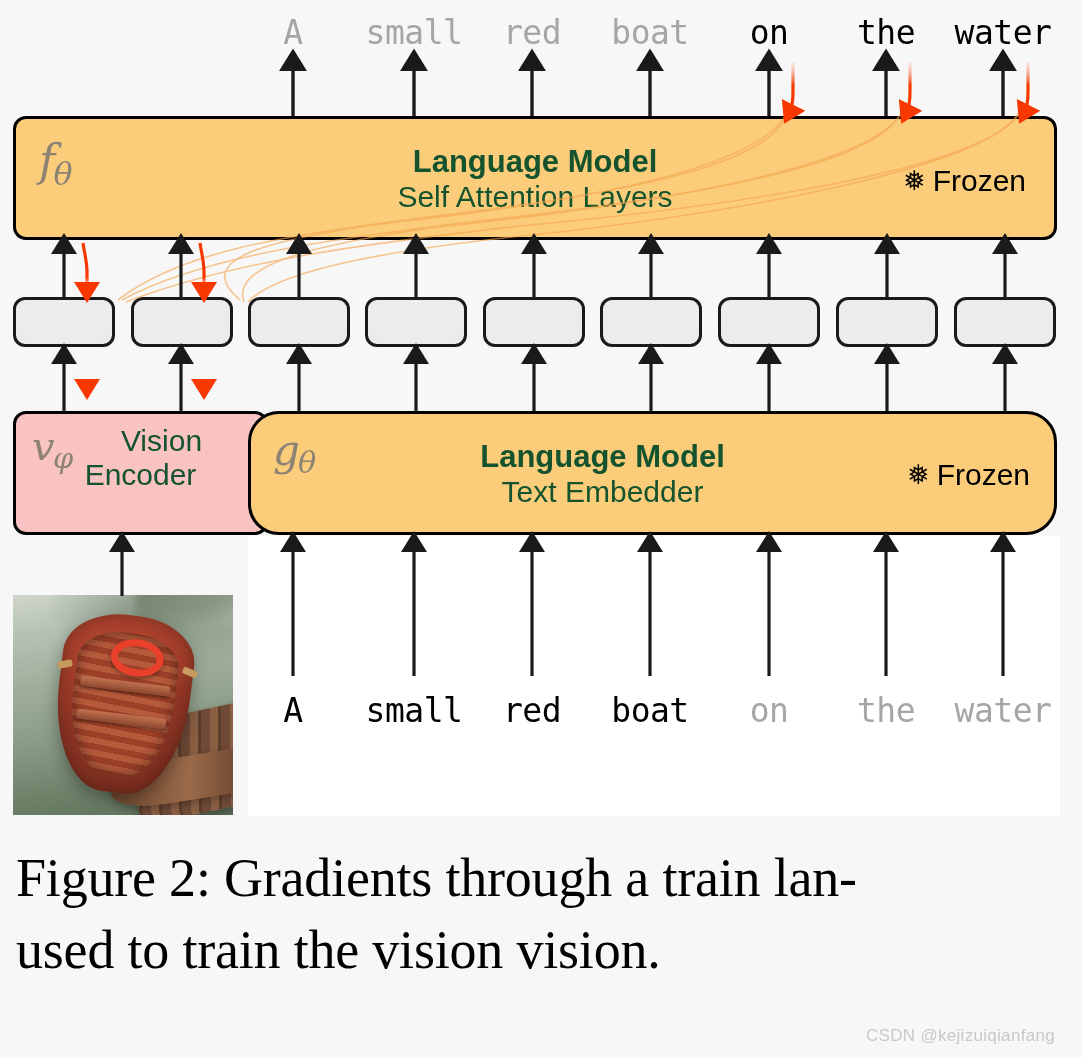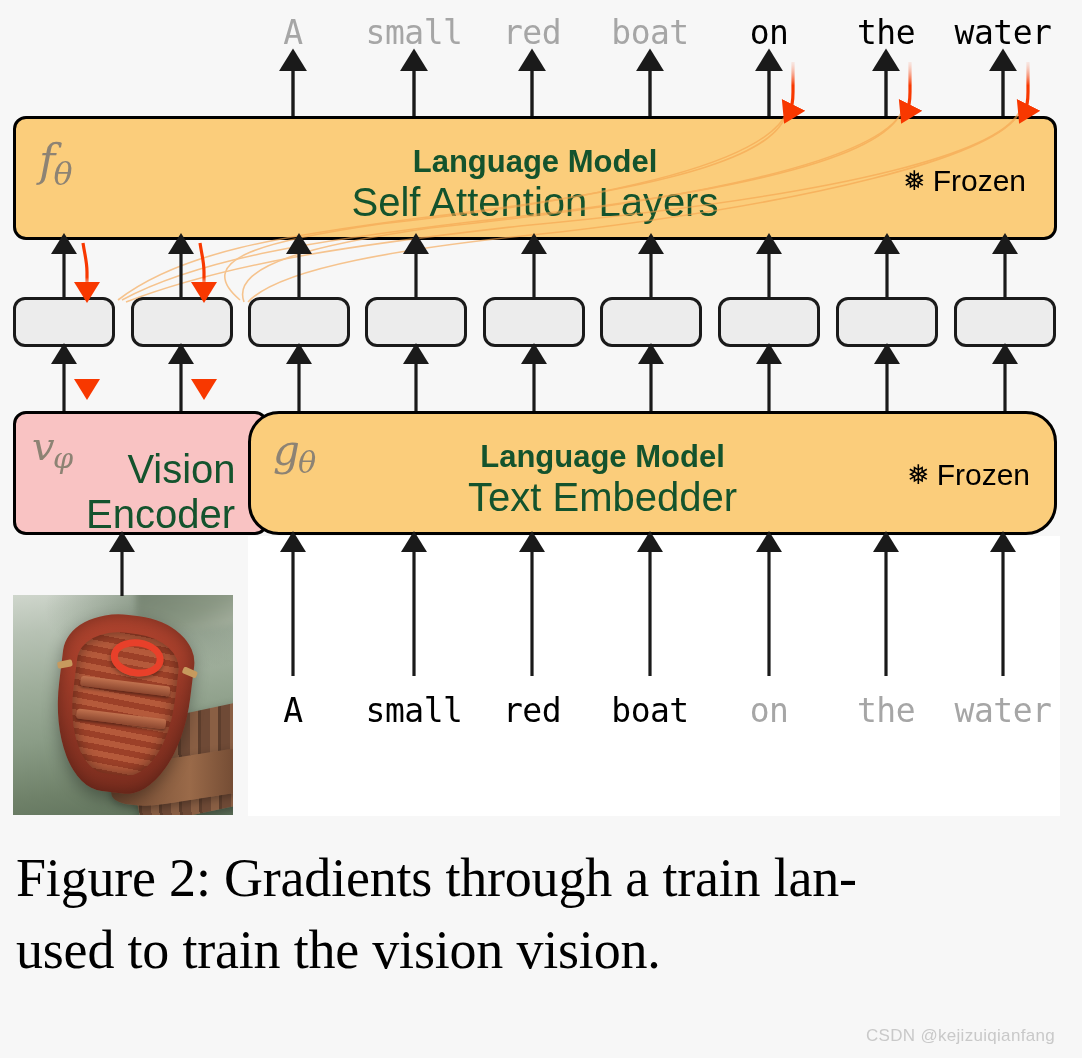--- a/index.html
+++ b/index.html
@@ -70,21 +70,21 @@
 
   .boxtitle {
     position: absolute;
     width: 100%;
     left: 0;
     text-align: center;
     color: #14532d;
     line-height: 1.12;
   }
   .boxtitle .l1 { font-weight: bold; font-size: 31px; display:block; }
-  .boxtitle .l2 { font-weight: normal; font-size: 40px; display:block; }
+  .boxtitle .l2 { font-weight: normal; font-size: 30px; display:block; }
 
   .frozen {
     position: absolute;
     font-size: 30px;
     color: #000;
     white-space: nowrap;
     display: flex;
     align-items: center;
     gap: 7px;
   }
@@ -259,21 +259,21 @@
     <div class="cell" style="left:600px; top:297px;"></div>
     <div class="cell" style="left:718px; top:297px;"></div>
     <div class="cell" style="left:836px; top:297px;"></div>
     <div class="cell" style="left:954px; top:297px;"></div>
   </div>
 
   <div class="bigbox vision" style="left:13px; top:411px; width:255px; height:124px;">
     <div class="mathlabel" style="left:16px; top:12px; font-size:40px;">
       <span>v</span><span class="sub">φ</span>
     </div>
-    <div class="boxtitle" style="top:33px; padding-left:62px; width:calc(100% - 42px);">
+    <div class="boxtitle" style="top:10px; padding-left:42px; width:calc(100% - 42px);">
       <span class="l2">Vision</span>
       <span class="l2" style="margin-left:-42px;">Encoder</span>
     </div>
   </div>
 
   <div class="bigbox embedder" style="left:248px; top:411px; width:809px; height:124px;">
     <div class="mathlabel" style="left:22px; top:16px; font-size:42px;">
       <span>g</span><span class="sub">θ</span>
     </div>
     <div class="boxtitle" style="top:26px; padding-right:100px; width:calc(100% - 100px);">

